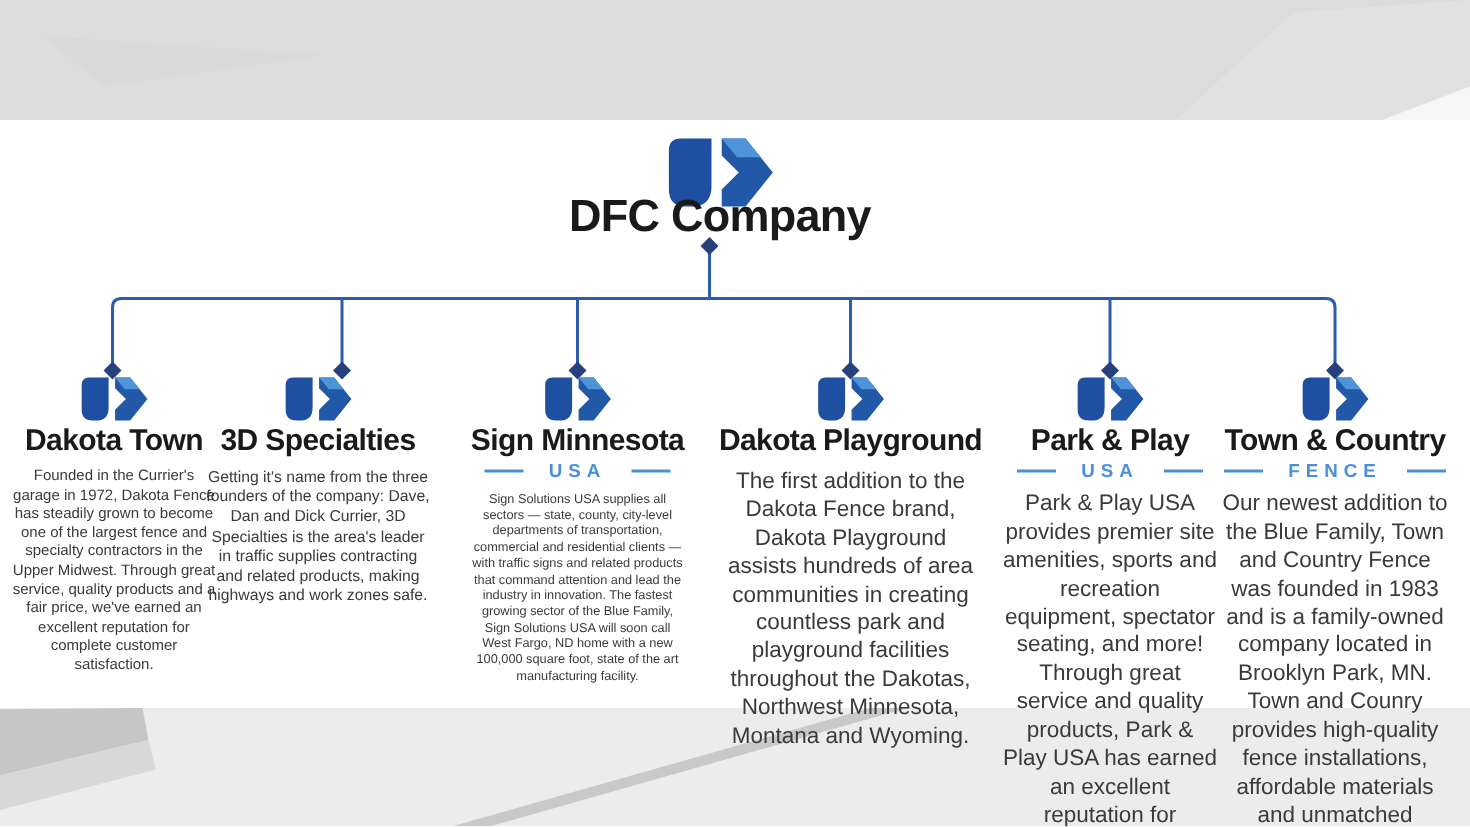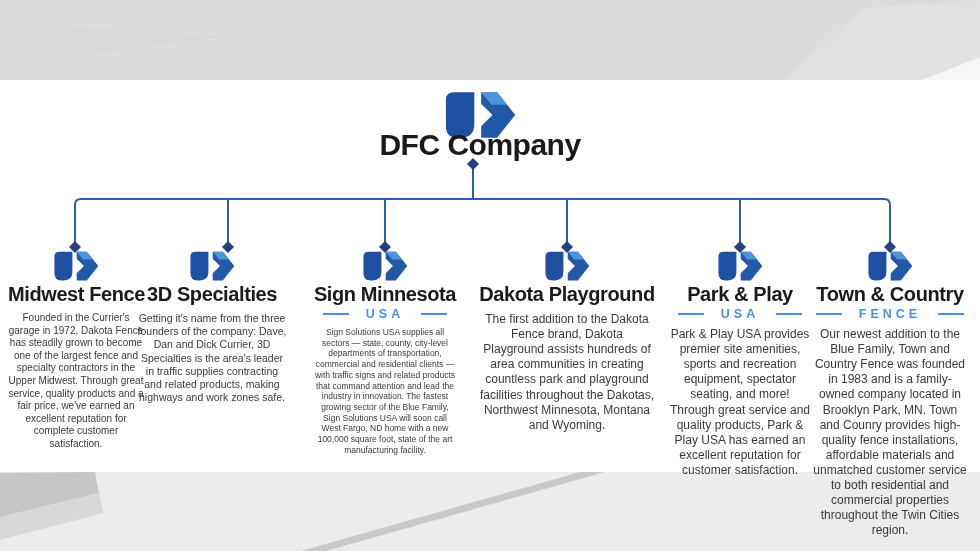--- a/index.html
+++ b/index.html
@@ -45,21 +45,21 @@
   .col p{margin:6px 0 0 0;color:var(--body_gray);line-height:1.26;}
   .c0{left:8px;width:136px;}
   .c1{left:136px;width:152px;}
   .c2{left:313px;width:144px;}
   .c3{left:479px;width:176px;text-align:center;}
   .c4{left:668px;width:144px;}
   .c5{left:812px;width:156px;}
   .fs10  p{font-size:10px;}
   .fs105 p{font-size:10.5px;}
   .fs85  p{font-size:8.5px;}
-  .fs95  p{font-size:12px;}
+  .fs95  p{font-size:15px;}
   .defs{position:absolute;width:0;height:0;overflow:hidden;}
 </style>
 </head>
 <body>
 
 <div class="canvas">
 
   <svg class="defs" aria-hidden="true">
     <symbol id="dfc-mark" viewBox="0 0 64 44">
       <path d="M9,2 H27 V30 Q27,42 15,42 H12 Q2,42 2,32 V9 Q2,2 9,2 Z" style="fill:var(--brand_dark_blue)"></path>
@@ -97,21 +97,21 @@
     <path class="node" d="M385,241 L391,247 L385,253 L379,247 Z"></path>
     <path class="node" d="M567,241 L573,247 L567,253 L561,247 Z"></path>
     <path class="node" d="M740,241 L746,247 L740,253 L734,247 Z"></path>
     <path class="node" d="M890,241 L896,247 L890,253 L884,247 Z"></path>
   </svg>
 
   <div class="col c0 fs10">
     <svg class="logo-sm" viewBox="0 0 64 44">
         <use href="#dfc-mark"></use>
       </svg>
-    <h2>Midwest Fence</h2>
+    <h2>Dakota Town</h2>
     <p>Founded in the Currier's garage in 1972, Dakota Fence has steadily grown to become one of the largest fence and specialty contractors in the Upper Midwest. Through great service, quality products and a fair price, we've earned an excellent reputation for complete customer satisfaction.</p>
   </div>
 
   <div class="col c1 fs105">
     <svg class="logo-sm" viewBox="0 0 64 44">
         <use href="#dfc-mark"></use>
       </svg>
     <h2>3D Specialties</h2>
     <p>Getting it's name from the three founders of the company: Dave, Dan and Dick Currier, 3D Specialties is the area's leader in traffic supplies contracting and related products, making highways and work zones safe.</p>
   </div>

